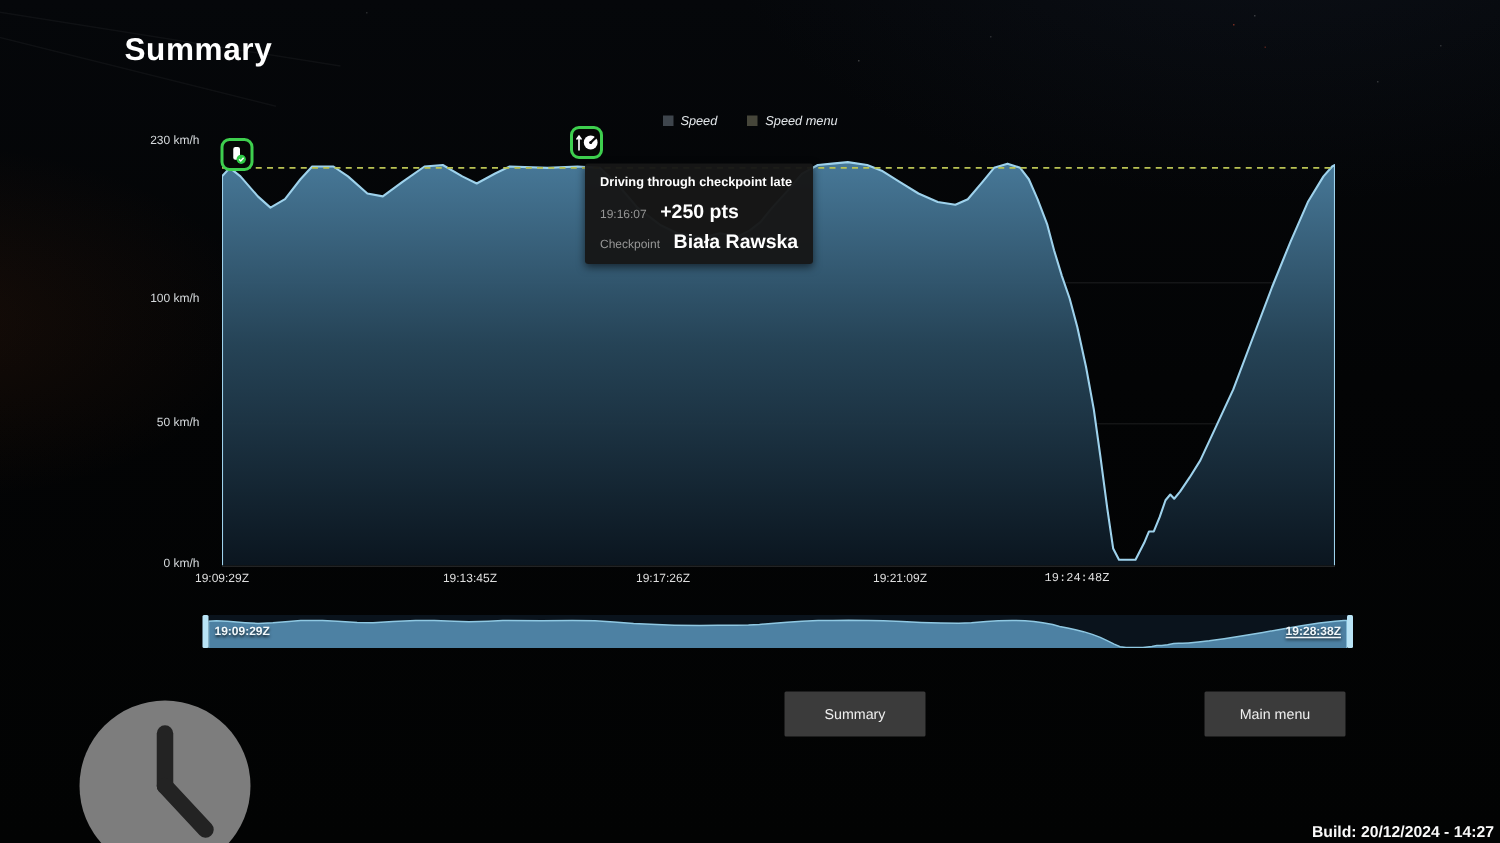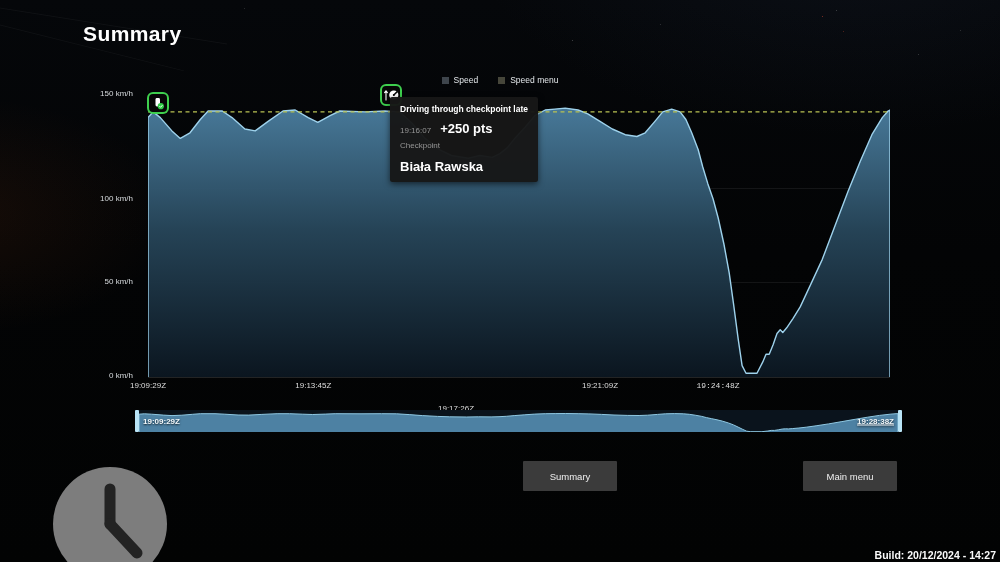--- a/index.html
+++ b/index.html
@@ -10,40 +10,40 @@
       radial-gradient(500px 260px at 85% -60px, rgba(30,40,60,0.25), transparent 75%),
       linear-gradient(180deg,#05070a 0%,#030405 45%,#020303 100%);}
   .wire{position:absolute;background:rgba(255,255,255,0.045);height:1px;transform-origin:left top;}
   .stars{position:absolute;left:0;top:0;width:1px;height:1px;background:transparent;
     box-shadow:572px 40px rgba(255,255,255,.22),836px 10px rgba(255,255,255,.2),
       660px 24px rgba(255,255,255,.15),918px 54px rgba(255,255,255,.18),
       244px 8px rgba(255,255,255,.14),960px 30px rgba(255,255,255,.15),
       822px 16px rgba(205,70,45,.55),843px 31px rgba(205,70,45,.35);}
   .title{position:absolute;left:83px;top:22px;font-size:21px;font-weight:bold;letter-spacing:.4px;}
   
-  .legend{position:absolute;left:395px;top:75px;width:210px;display:flex;justify-content:center;gap:20px;}
+  .legend{position:absolute;left:395px;top:75px;width:210px;display:flex;justify-content:center;gap:20px;font-style:italic;}
   .legend-item{display:flex;align-items:center;gap:5px;cursor:default;}
   .legend-marker{width:7px;height:7px;display:inline-block;}
   .legend-label{font-size:8.5px;color:#e3e7ea;}
   
   .ylabel{position:absolute;left:80px;width:53px;text-align:right;font-size:8px;color:#d6dadd;}
   .gridline{position:absolute;left:148px;width:742px;height:1px;background:rgba(255,255,255,0.07);}
   .axisline{position:absolute;left:148px;width:742px;height:1px;background:rgba(255,255,255,0.13);}
   #speed-svg{position:absolute;left:148px;top:93px;}
   .xlabels{position:absolute;left:148px;top:381px;width:742px;height:12px;}
   .xlabel{position:absolute;transform:translateX(-50%);font-size:8px;color:#dfdfdf;white-space:nowrap;}
   
   .badge{position:absolute;width:22px;height:22px;border:2px solid #3ecf4e;border-radius:6px;
     background:#060706;box-sizing:border-box;display:flex;align-items:center;justify-content:center;cursor:pointer;}
   
-  .tooltip{position:absolute;left:390px;top:97px;background:rgba(23,23,23,0.97);
+  .tooltip{position:absolute;left:390px;top:109px;background:rgba(23,23,23,0.97);
     padding:7px 10px 8px 10px;border-radius:2px;box-shadow:0 2px 6px rgba(0,0,0,.6);z-index:5;white-space:nowrap;}
   .tooltip .tt-title{font-size:8.5px;font-weight:bold;color:#fff;margin-bottom:7px;}
   .tt-row{display:flex;gap:9px;align-items:baseline;}
-  .tt-row + .tt-row{margin-top:5px;flex-direction:column;}
+  .tt-row + .tt-row{margin-top:5px;}
   .tt-dim{font-size:8px;color:#969696;text-align:right;}
   .tt-strong{font-size:13px;font-weight:bold;color:#fff;}
   
   .scrubber{position:absolute;left:135px;top:410px;width:767px;height:22px;background:#0a131c;border-radius:2px;}
   .scrubber svg{position:absolute;left:4px;top:0;}
   .scrub-handle{position:absolute;top:0;width:4px;height:22px;background:#b9e4f6;border-radius:1px;cursor:ew-resize;z-index:3;}
   .scrub-label{position:absolute;top:50%;transform:translateY(-50%);font-size:8px;font-weight:bold;
     color:#f2f8fb;text-shadow:0 1px 2px rgba(0,0,0,.8);z-index:4;}
   
   .btn{position:absolute;width:94px;height:30px;background:#3b3b3b;border:none;border-radius:1px;
@@ -66,21 +66,21 @@
       <div class="legend-item">
         <span class="legend-marker" style="background: rgb(62, 69, 76);"></span>
         <span class="legend-label">Speed</span>
       </div>
       <div class="legend-item">
         <span class="legend-marker" style="background: rgb(70, 70, 58);"></span>
         <span class="legend-label">Speed menu</span>
       </div>
     </div>
 
-  <span class="ylabel" style="top:89px">150 km/h</span>
+  <span class="ylabel" style="top:89px">230 km/h</span>
   <span class="ylabel" style="top:194px">100 km/h</span>
   <span class="ylabel" style="top:277px">50 km/h</span>
   <span class="ylabel" style="top:371px">0 km/h</span>
 
   <div class="gridline" style="top:188px"></div>
   <div class="gridline" style="top:282px"></div>
   <div class="axisline" style="top:377px"></div>
 
   <svg id="speed-svg" width="742" height="284" viewBox="0 0 742 284" preserveAspectRatio="none">
     <defs>
@@ -91,21 +91,21 @@
       </linearGradient>
     </defs>
     <path id="speed-area" fill="url(#areaGrad)" d="M0,284 L0.0,24.6 L0.0,24.6 L5.2,18.9 L12.3,24.6 L23.9,37.9 L32.3,45.4 L42.0,39.8 L52.3,26.5 L60.1,18.0 L74.3,18.0 L84.0,24.6 L96.9,36.0 L107.2,37.9 L120.1,28.4 L135.0,18.0 L147.2,17.0 L160.2,24.6 L169.8,29.3 L182.1,22.7 L191.8,18.0 L217.0,18.9 L237.0,18.0 L251.9,18.9 L264.1,30.3 L277.0,45.4 L291.9,56.8 L303.5,62.5 L320.3,65.3 L331.9,62.5 L344.2,64.4 L351.9,60.6 L359.1,54.9 L366.8,45.4 L377.1,34.1 L386.8,22.7 L397.2,17.0 L406.8,16.1 L417.2,15.1 L430.1,17.0 L439.8,20.8 L452.0,28.4 L464.3,36.0 L477.2,41.7 L488.9,43.5 L497.2,39.8 L506.9,28.4 L514.7,18.9 L523.7,16.1 L532.1,18.9 L537.9,26.5 L543.7,39.8 L550.2,56.8 L554.7,73.8 L559.9,90.9 L565.1,106.0 L570.2,125.0 L576.0,151.5 L581.2,179.9 L585.7,212.1 L590.2,246.1 L594.1,272.6 L598.0,280.2 L609.0,280.2 L614.8,268.9 L618.0,261.3 L621.2,261.3 L625.1,251.8 L629.0,240.5 L632.2,236.7 L634.8,239.5 L638.7,234.8 L645.1,225.3 L652.2,213.9 L661.9,193.1 L674.2,166.6 L687.1,132.5 L700.0,98.5 L712.3,68.2 L723.9,41.7 L734.3,24.6 L740.1,18.0 L742.0,17.0 L742,284 Z"></path>
     <path id="speed-line" fill="none" stroke="#9ed2ec" stroke-width="1.4" stroke-linejoin="round" d="M0,284 L0.0,24.6 L0.0,24.6 L5.2,18.9 L12.3,24.6 L23.9,37.9 L32.3,45.4 L42.0,39.8 L52.3,26.5 L60.1,18.0 L74.3,18.0 L84.0,24.6 L96.9,36.0 L107.2,37.9 L120.1,28.4 L135.0,18.0 L147.2,17.0 L160.2,24.6 L169.8,29.3 L182.1,22.7 L191.8,18.0 L217.0,18.9 L237.0,18.0 L251.9,18.9 L264.1,30.3 L277.0,45.4 L291.9,56.8 L303.5,62.5 L320.3,65.3 L331.9,62.5 L344.2,64.4 L351.9,60.6 L359.1,54.9 L366.8,45.4 L377.1,34.1 L386.8,22.7 L397.2,17.0 L406.8,16.1 L417.2,15.1 L430.1,17.0 L439.8,20.8 L452.0,28.4 L464.3,36.0 L477.2,41.7 L488.9,43.5 L497.2,39.8 L506.9,28.4 L514.7,18.9 L523.7,16.1 L532.1,18.9 L537.9,26.5 L543.7,39.8 L550.2,56.8 L554.7,73.8 L559.9,90.9 L565.1,106.0 L570.2,125.0 L576.0,151.5 L581.2,179.9 L585.7,212.1 L590.2,246.1 L594.1,272.6 L598.0,280.2 L609.0,280.2 L614.8,268.9 L618.0,261.3 L621.2,261.3 L625.1,251.8 L629.0,240.5 L632.2,236.7 L634.8,239.5 L638.7,234.8 L645.1,225.3 L652.2,213.9 L661.9,193.1 L674.2,166.6 L687.1,132.5 L700.0,98.5 L712.3,68.2 L723.9,41.7 L734.3,24.6 L740.1,18.0 L742.0,17.0 L742,284"></path>
     <path id="limit-line" fill="none" stroke="#b9c253" stroke-width="1.2" stroke-dasharray="4 3.5" d="M0,18.9 L742,18.9"></path>
   </svg>
 
   <div class="xlabels" id="xlabels">
       <span class="xlabel" style="left: 0px;">19:09:29Z</span>
       <span class="xlabel" style="left: 165.3px;">19:13:45Z</span>
-      <span class="xlabel" style="left: 308px; margin-top: 23px;">19:17:26Z</span>
+      <span class="xlabel" style="left: 294px;">19:17:26Z</span>
       <span class="xlabel" style="left: 452px;">19:21:09Z</span>
       <span class="xlabel" style="left: 570px; font-family: Liberation Mono, monospace;">19:24:48Z</span>
     </div>
 
   <div class="badge" style="left:147px;top:92px;">
     <svg width="14" height="14" viewBox="0 0 14 14">
       <rect x="4.5" y="2" width="4.5" height="8.5" rx="1.4" fill="#fff"></rect>
       <circle cx="9.8" cy="10.2" r="3.1" fill="#2ecb45"></circle>
       <path d="M8.4 10.2 l1.1 1.1 l1.9 -2.1" stroke="#fff" stroke-width="1" fill="none"></path>
     </svg>

